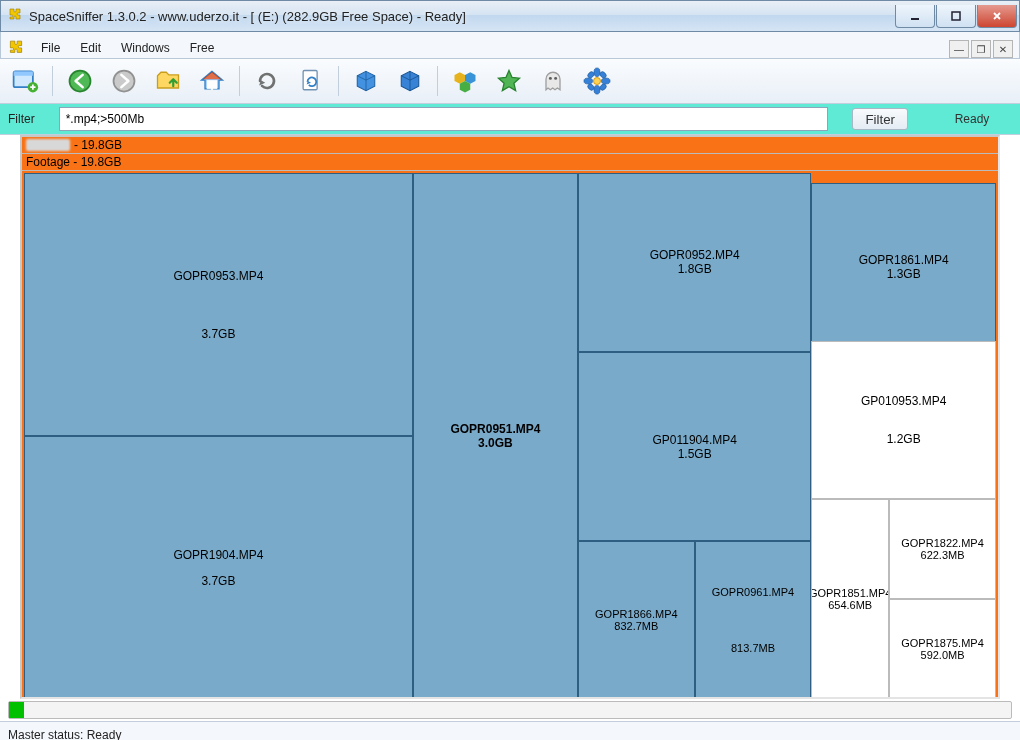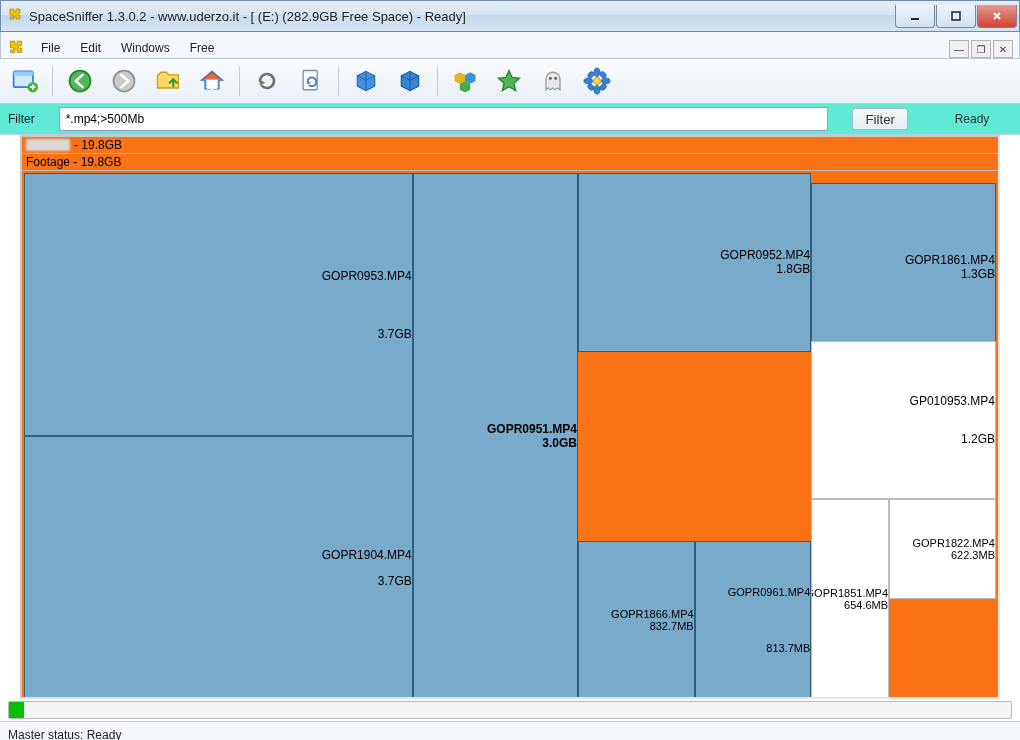--- a/index.html
+++ b/index.html
@@ -99,21 +99,21 @@
   }
   .treemap {
     position:relative;
     height: calc(100% - 34px);
     margin:2px;
   }
   .block {
     position:absolute; box-sizing:border-box;
     border:1px solid #2f5e83;
     background:#7aaac9;
-    display:flex; flex-direction:column; align-items:flex-end; justify-content:center;
+    display:flex; flex-direction:column; align-items:center; justify-content:center;
     text-align:center; color:#000; font-size:12px; overflow:hidden;
   }
   .block.white { background:#fff; border:1px solid #bbb; }
   .block .bname { font-size:12px; }
   .block .bsize { font-size:12px; }
   .block.small .bname, .block.small .bsize { font-size:11px; }
   .progress-strip {
     height:22px; padding:0 8px; display:flex; align-items:center;
   }
   .prog {
@@ -305,20 +305,24 @@
     <div class="block" style="left:40%;top:0;width:17%;height:100%;font-weight:bold;">
       <div class="bname">GOPR0951.MP4</div>
       <div class="bsize">3.0GB</div>
     </div>
 
     <div class="block" style="left:57%;top:0;width:24%;height:34%;">
       <div class="bname">GOPR0952.MP4</div>
       <div class="bsize">1.8GB</div>
     </div>
 
+    <div class="block" style="left:57%;top:34%;width:24%;height:36%;">
+      <div class="bname">GP011904.MP4</div>
+      <div class="bsize">1.5GB</div>
+    </div>
 
     <div class="block small" style="left:57%;top:70%;width:12%;height:30%;">
       <div class="bname">GOPR1866.MP4</div>
       <div class="bsize">832.7MB</div>
     </div>
     <div class="block small" style="left:69%;top:70%;width:12%;height:30%;gap:44px;">
       <div class="bname">GOPR0961.MP4</div>
       <div class="bsize">813.7MB</div>
     </div>
 
@@ -333,20 +337,24 @@
     </div>
 
     <div class="block white small" style="left:81%;top:62%;width:8%;height:38%;">
       <div class="bname">GOPR1851.MP4</div>
       <div class="bsize">654.6MB</div>
     </div>
     <div class="block white small" style="left:89%;top:62%;width:11%;height:19%;">
       <div class="bname">GOPR1822.MP4</div>
       <div class="bsize">622.3MB</div>
     </div>
+    <div class="block white small" style="left:89%;top:81%;width:11%;height:19%;">
+      <div class="bname">GOPR1875.MP4</div>
+      <div class="bsize">592.0MB</div>
+    </div>
 
   </div>
 </div>
 
 <div class="progress-strip">
   <div class="prog">
     <div class="fill"></div>
   </div>
 </div>
 

